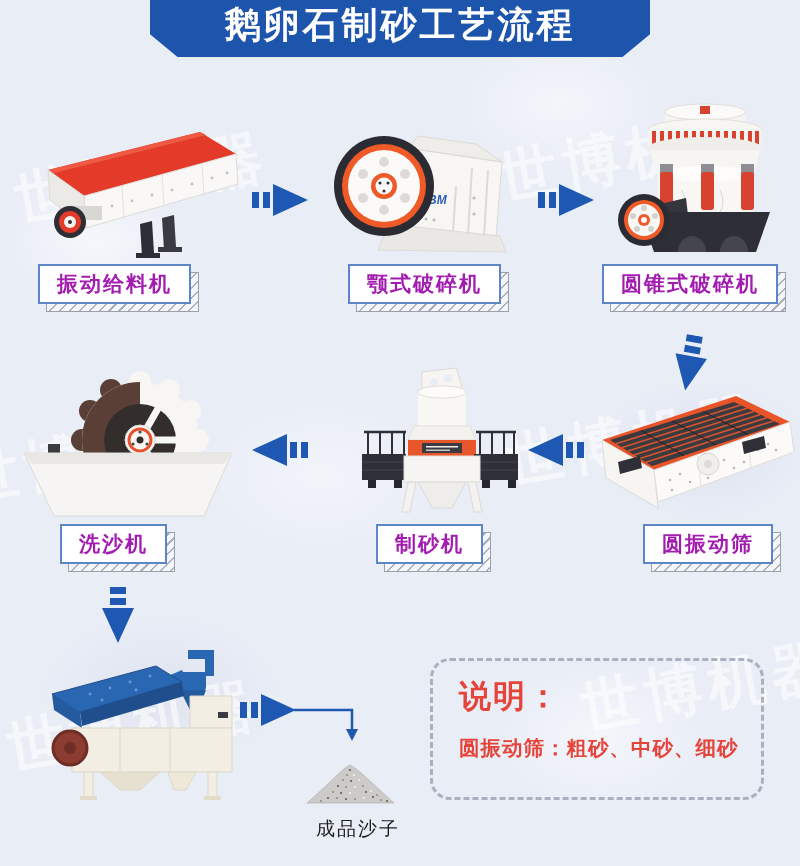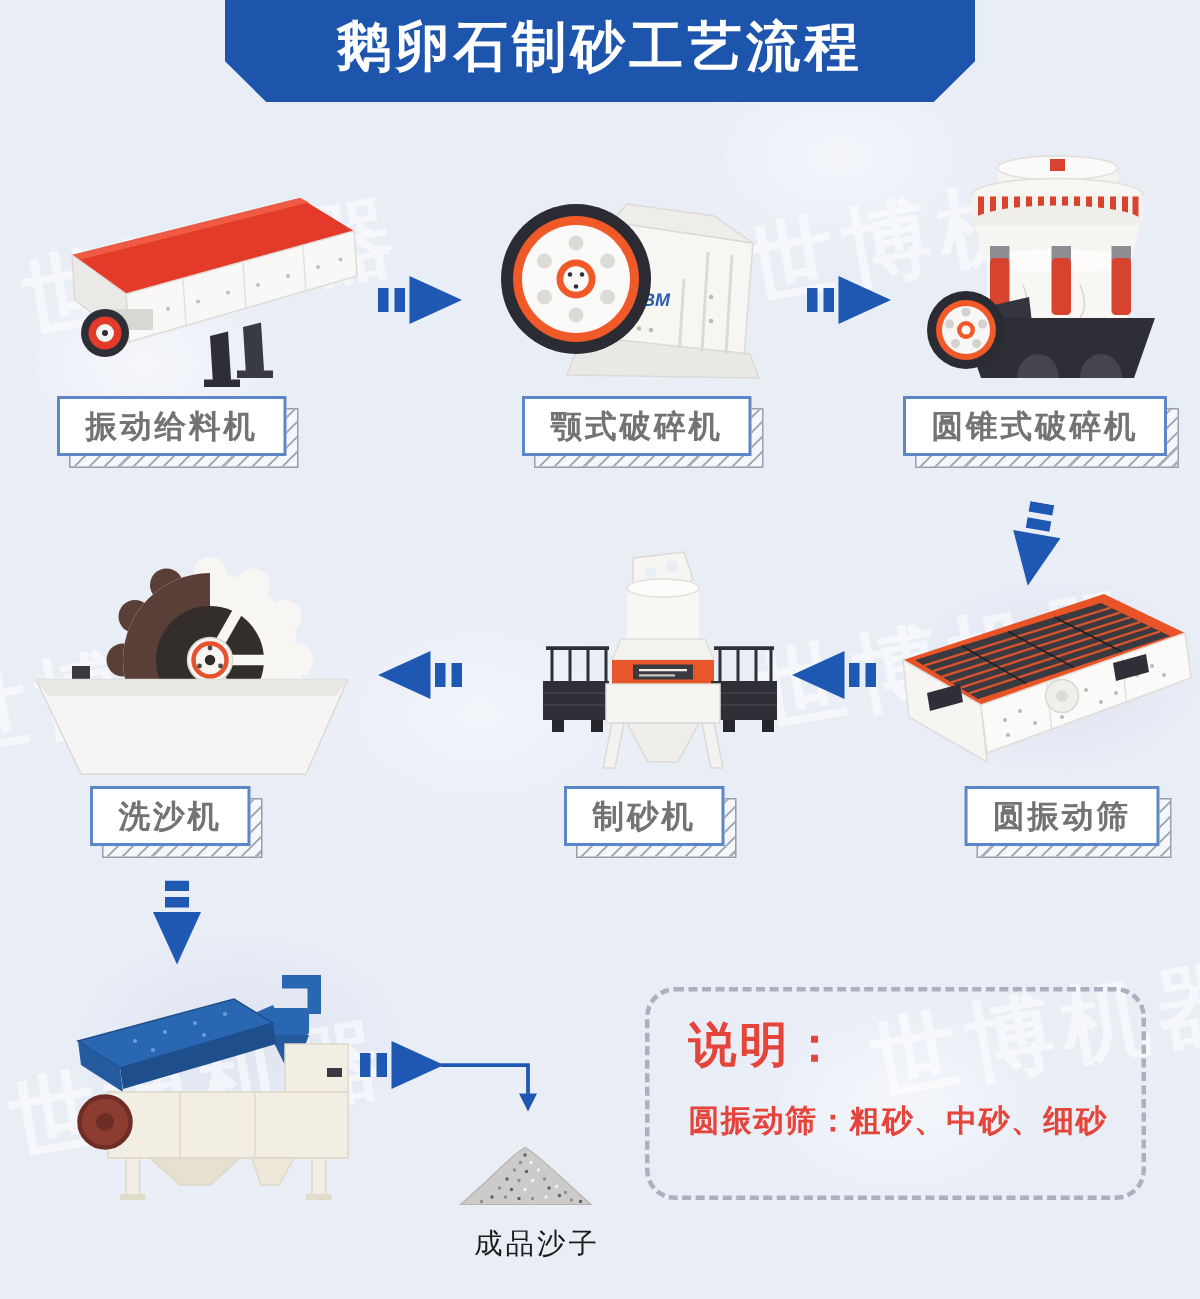--- a/index.html
+++ b/index.html
@@ -13,35 +13,35 @@
       radial-gradient(ellipse 150px 100px at 88% 52%, rgba(209,216,233,.5), transparent 70%),
       radial-gradient(ellipse 170px 110px at 20% 80%, rgba(209,216,233,.45), transparent 70%),
       radial-gradient(ellipse 160px 110px at 75% 85%, rgba(255,255,255,.5), transparent 70%);
     font-family:"Liberation Sans","DejaVu Sans",sans-serif;
   }
   .watermark{
     position:absolute;font-size:58px;font-weight:bold;color:rgba(255,255,255,.55);
     transform:rotate(-10deg);white-space:nowrap;pointer-events:none;letter-spacing:6px;
   }
   .banner{
-    position:absolute;left:150px;top:0;width:500px;height:68px;
+    position:absolute;left:150px;top:0;width:500px;height:57px;
     background:#1d55ac;display:flex;align-items:center;justify-content:center;
     clip-path:polygon(0 0,100% 0,100% 60%,94.5% 100%,5.5% 100%,0 60%);
   }
   .banner-title{color:#ffffff;font-size:36px;font-weight:bold;letter-spacing:3px;padding-bottom:6px;}
   .machine{position:absolute;}
   .label{position:absolute;}
   .label-shadow{
     position:absolute;left:8px;top:8px;right:-8px;bottom:-8px;
     background:repeating-linear-gradient(135deg,#a9afbb 0 1.5px,#f4f6fa 1.5px 7px);
     border:1px solid #99a0ad;
   }
   .label-box{
     position:relative;display:inline-block;background:#ffffff;border:2px solid #5c86c6;
-    padding:4px 17px;color:#737373;font-size:21px;font-weight:bold;letter-spacing:2px;white-space:nowrap;
+    padding:4px 17px;color:#a21caf;font-size:21px;font-weight:bold;letter-spacing:2px;white-space:nowrap;
   }
   .arrow{position:absolute;width:56px;height:32px;}
   .arrow svg{display:block;width:100%;height:100%;fill:#1e58b2;}
   .connector{position:absolute;}
   .note{
     position:absolute;left:430px;top:658px;width:334px;height:142px;
     border:3px dashed #aab0bd;border-radius:20px;padding:14px 0 0 26px;box-sizing:border-box;
   }
   .note-heading{color:#e5443b;font-size:32px;font-weight:bold;letter-spacing:2px;margin-bottom:10px;}
   .note-line{color:#e5443b;font-size:20.5px;font-weight:bold;line-height:1.85;letter-spacing:1px;}

